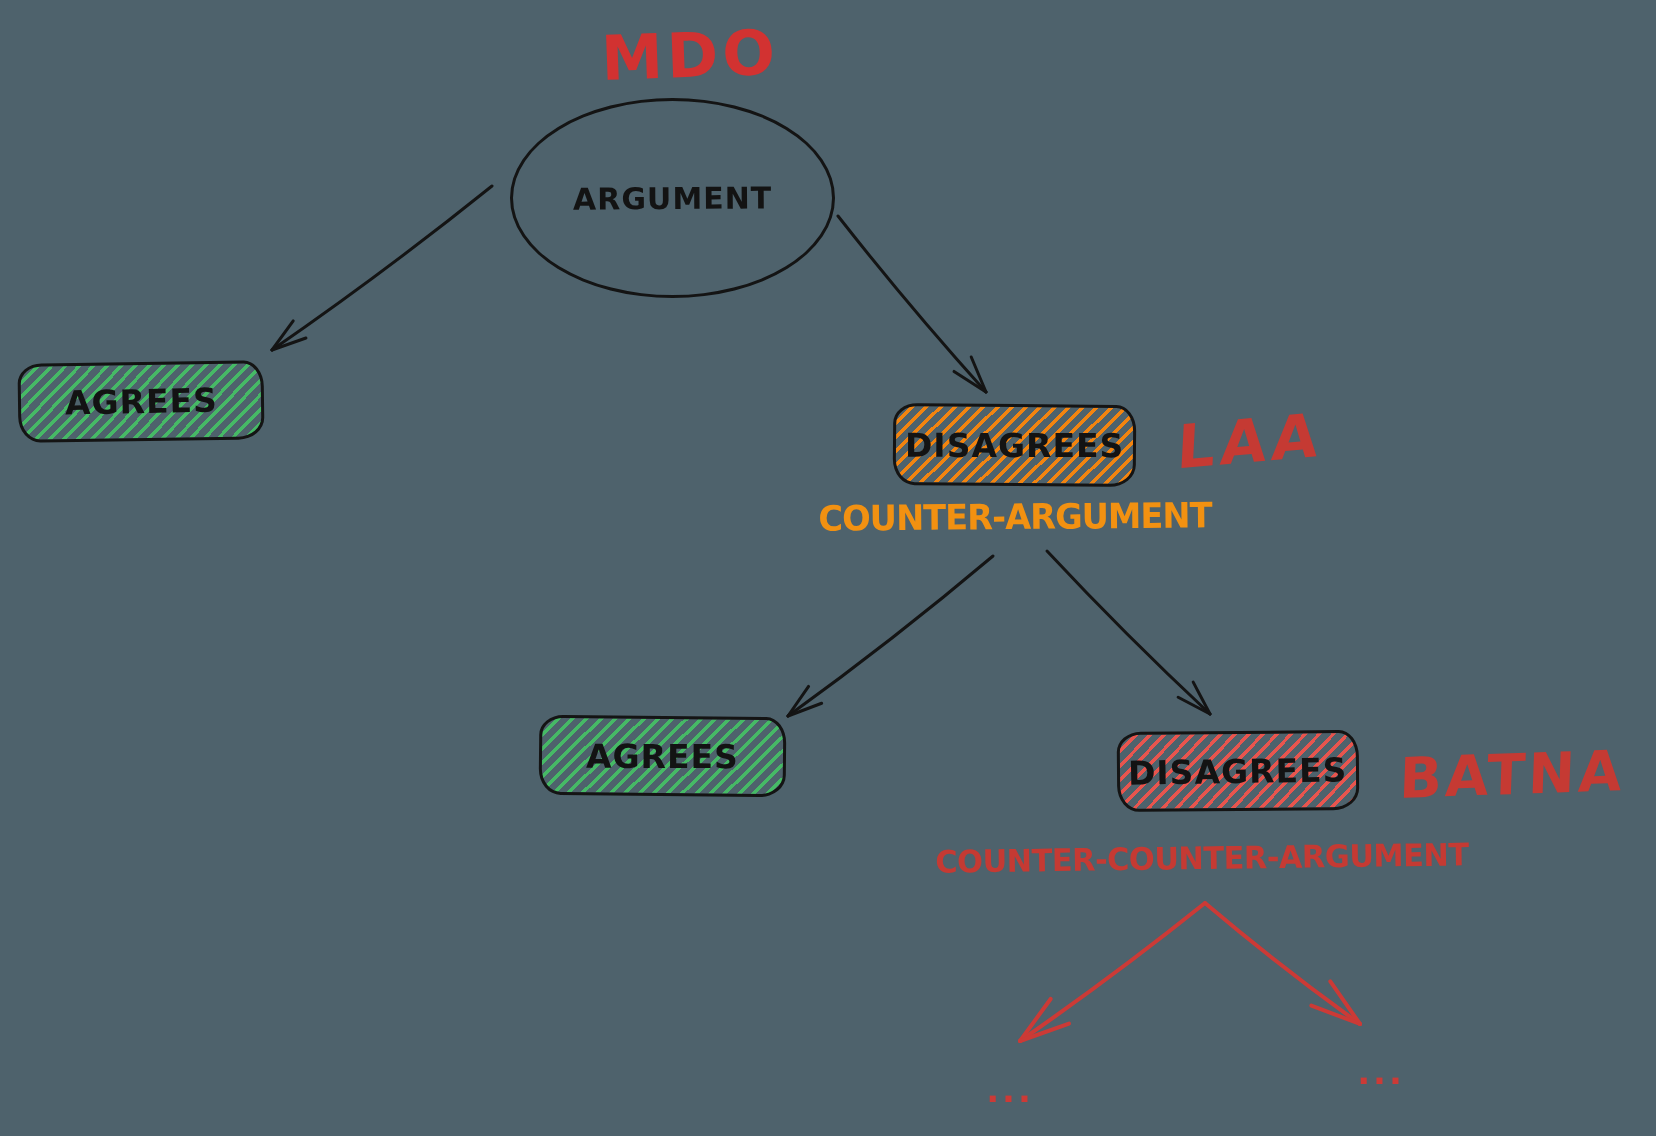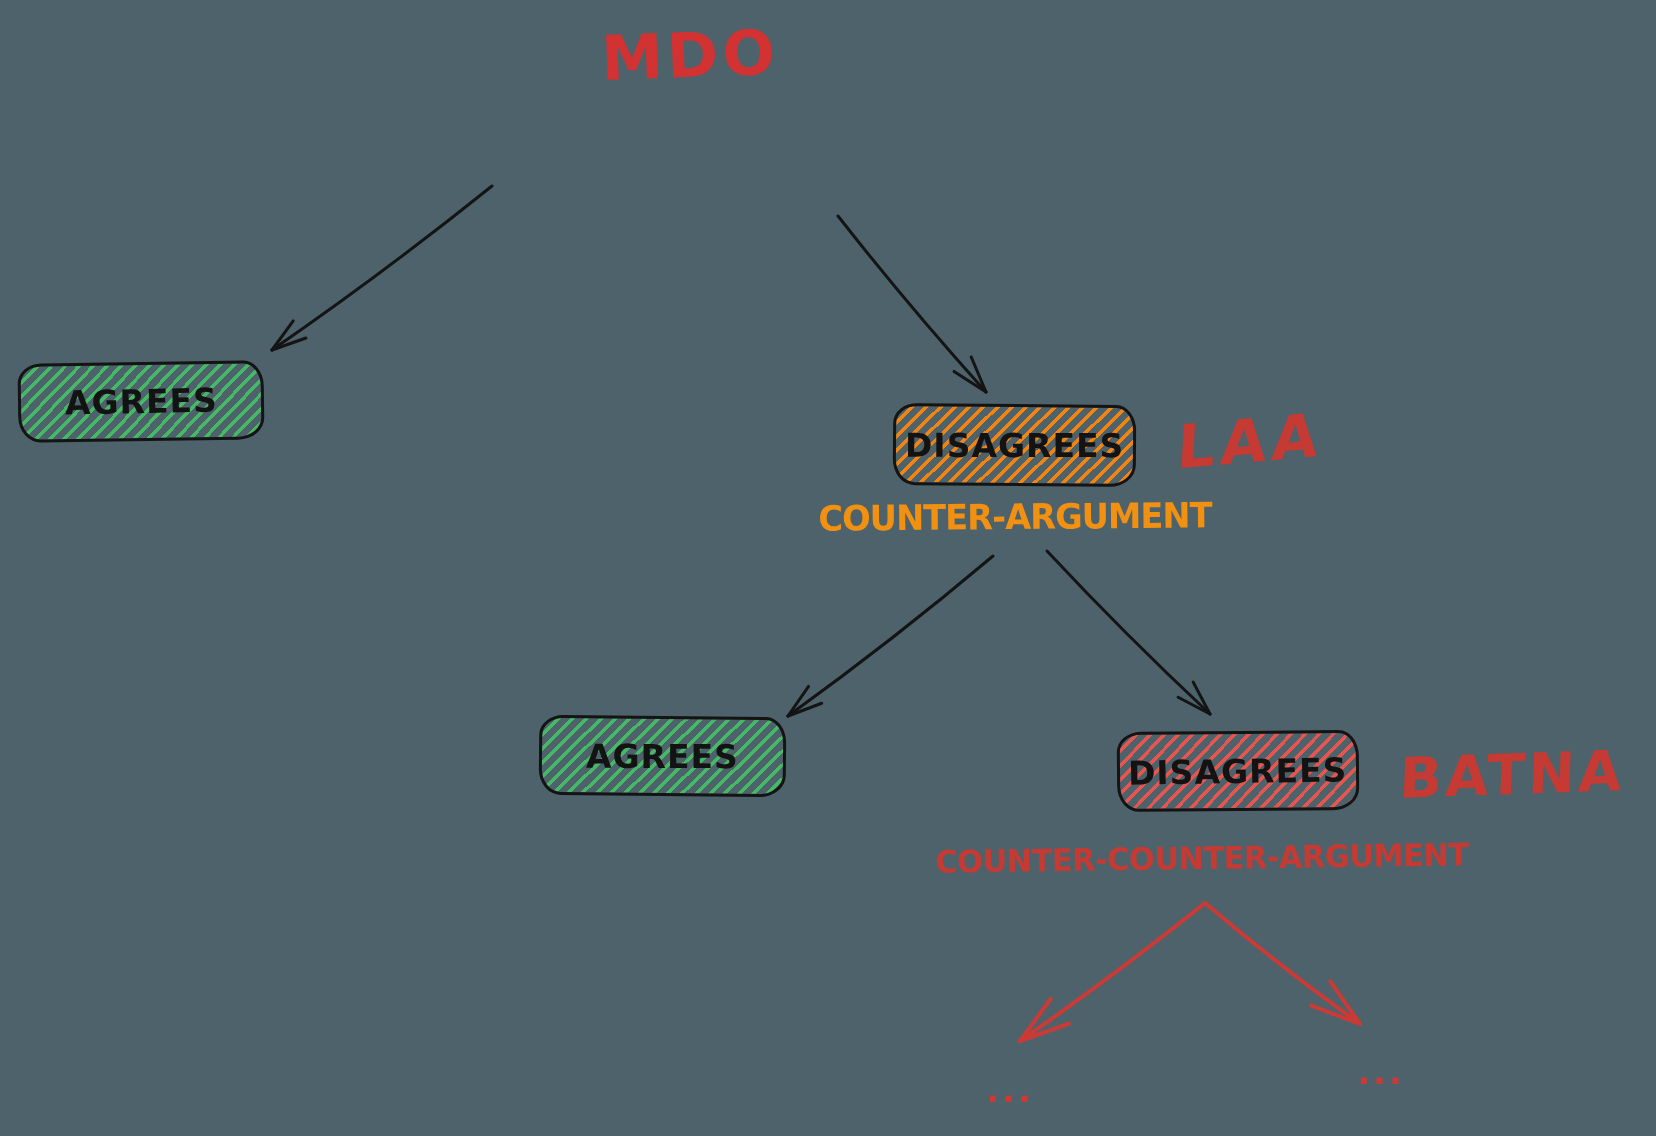--- a/index.html
+++ b/index.html
@@ -97,20 +97,23 @@
       </g>
       <g>
         <path d="M 1205 903 Q 1280.0386082628706 966.6530224731821 1360 1024" stroke="#cc3a36" stroke-width="4" fill="none" stroke-linecap="round"></path>
         <path d="M 1360 1024 L 1311.3853506115659 1005.54421866082" stroke="#cc3a36" stroke-width="4" fill="none" stroke-linecap="round"></path>
         <path d="M 1360 1024 L 1330.297516477171 981.3178904858714" stroke="#cc3a36" stroke-width="4" fill="none" stroke-linecap="round"></path>
       </g>
     </svg>
 
   <div class="freelabel" id="mdo">MDO</div>
 
+  <div class="node ellipse" id="argument">
+    <span>ARGUMENT</span>
+  </div>
 
   <div class="node box hatch-green" id="agrees-1">
     <span>AGREES</span>
   </div>
 
   <div class="node box hatch-orange" id="disagrees-1">
     <span>DISAGREES</span>
   </div>
 
   <div class="freelabel" id="laa">LAA</div>

